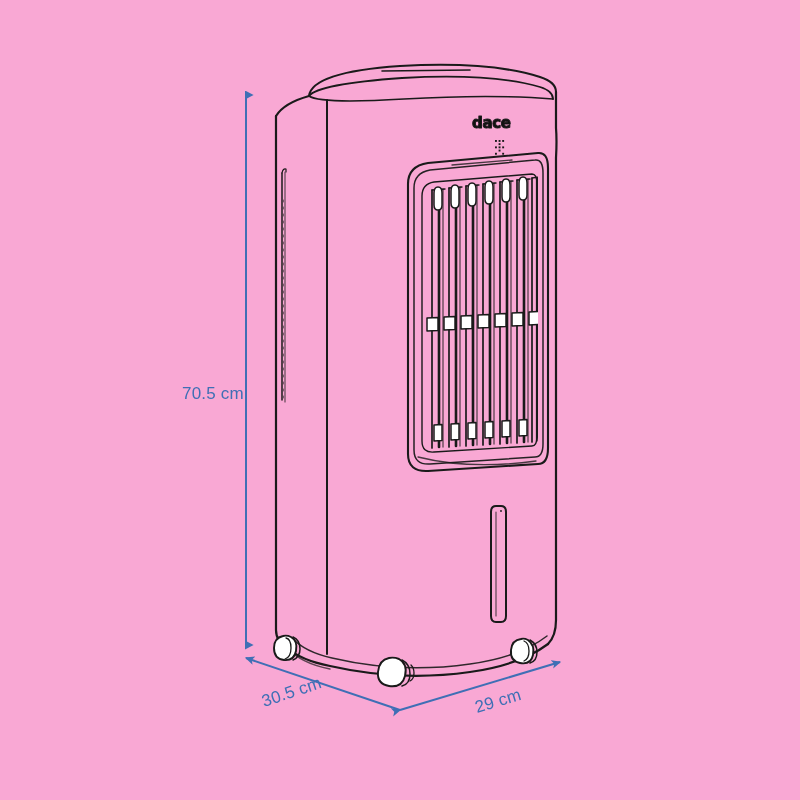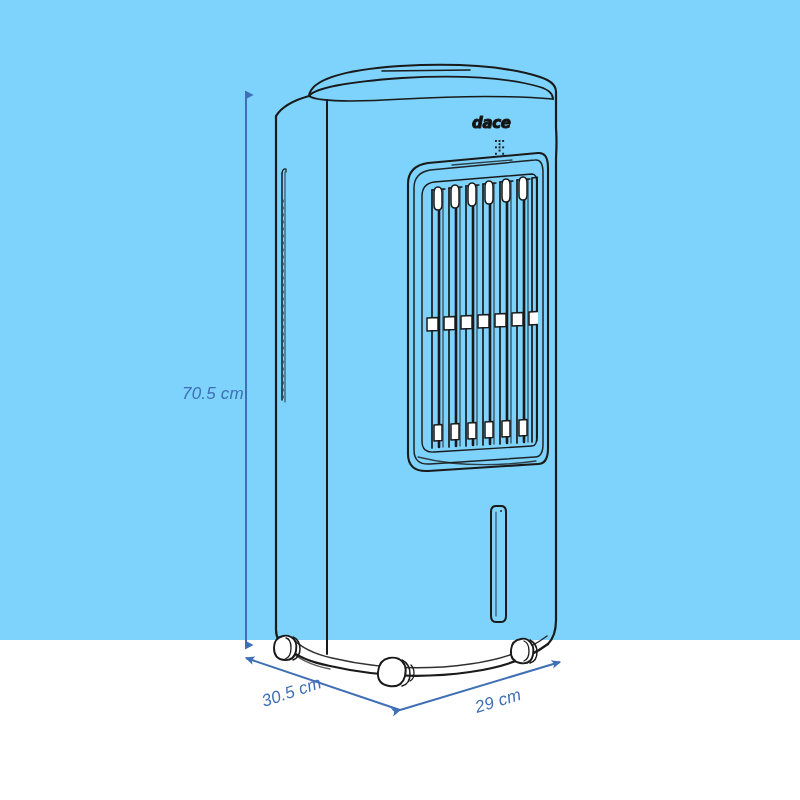--- a/index.html
+++ b/index.html
@@ -11,23 +11,22 @@
   body {
     width: 800px;
     height: 800px;
     font-family: "Liberation Sans", sans-serif;
     overflow: hidden;
     position: relative;
   }
   #diagram-stage {
     position: relative;
     width: 800px;
-    height: 640px;
-    background: #7dd3fc;
-    font-style: italic;
+    height: 800px;
+    background: #f9a8d4;
   }
   svg#product-svg {
     position: absolute;
     top: 0;
     left: 0;
     width: 800px;
     height: 800px;
     display: block;
   }
   .dim-text {

